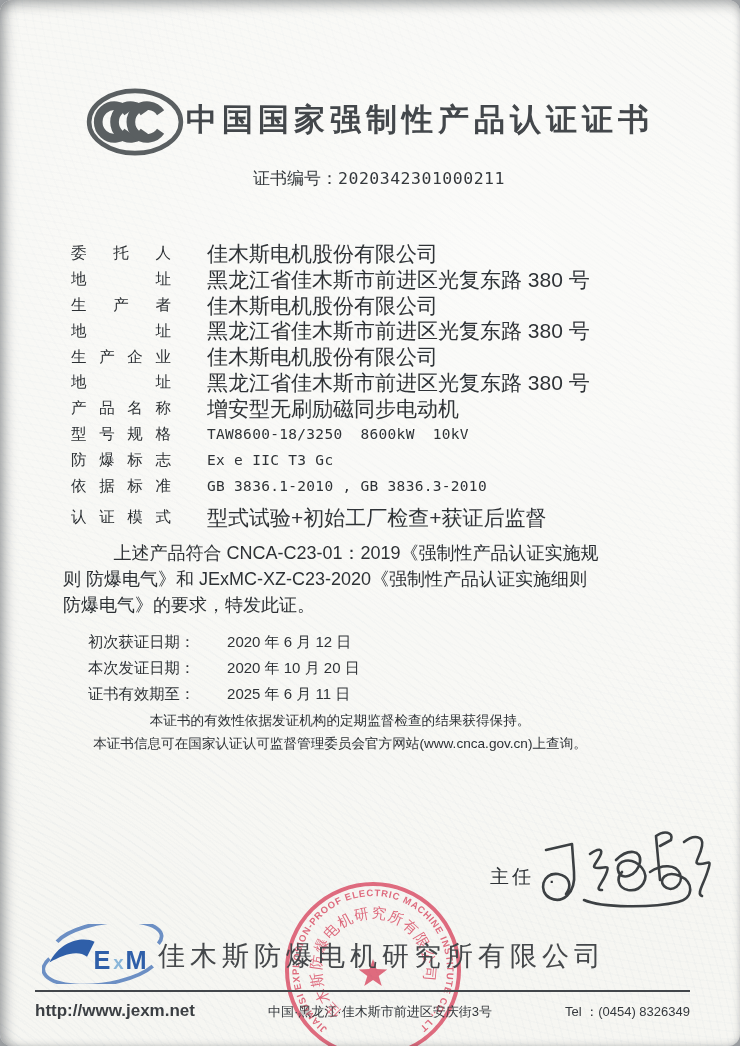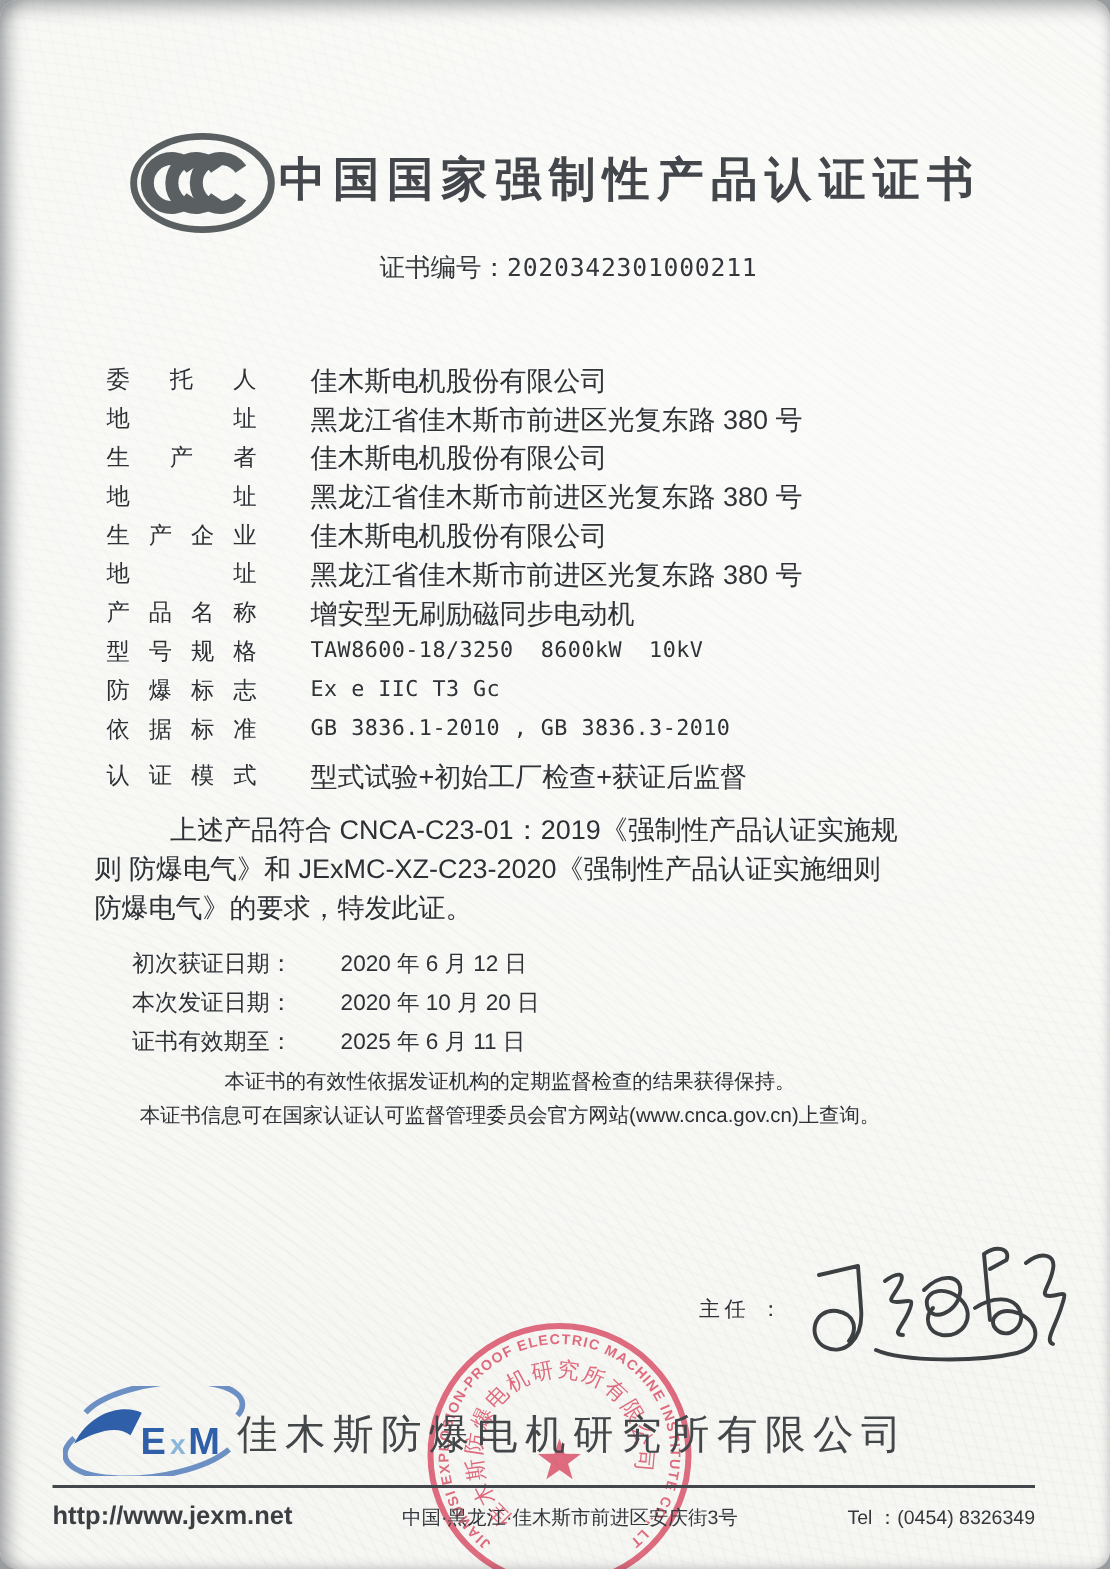--- a/index.html
+++ b/index.html
@@ -37,40 +37,40 @@
   .cert-line .num { font-family:"DejaVu Sans Mono", monospace; font-size:16.5px; letter-spacing:.5px; }
 
   
   .fields { left:71px; top:241px; width:600px; }
   .field-row { display:flex; align-items:center; height:25.8px; }
   .field-row.gap { margin-top:6px; }
   .field-label {
     width:100px; font-size:15.5px; color:#2d3135;
     text-align:justify; text-align-last:justify;
   }
-  .field-value { margin-left:36px; font-size:18px; white-space:pre; }
+  .field-value { margin-left:36px; font-size:21px; white-space:pre; }
   .field-value.mono { font-size:14.5px; letter-spacing:.3px; }
 
   .statement {
     left:63px; top:540px; width:545px;
     font-size:18px; line-height:26px; text-indent:2.8em; color:#2d3135;
   }
 
   .attachment { left:88px; top:603px; font-size:15.3px; }
   .dates { left:88px; top:629px; }
   .date-row { height:26px; font-size:15.3px; display:flex; align-items:center; }
   .date-row .val { font-size:15px;margin-left:32px; }
 
   .notes {
     left:78px; top:709px; width:524px; text-align:center;
     font-size:13.6px; line-height:23px; color:#2d3135;
   }
 
   
-  .director-label { left:466px; top:864px; font-size:14px; letter-spacing:3px; color:#2d3135;text-align:right; }
+  .director-label { left:490px; top:864px; font-size:19px; letter-spacing:3px; color:#2d3135;text-align:right; }
   .sig { left:532px; top:820px; width:185px; height:100px; }
 
   
   .stamp { left:281px; top:878px; width:184px; height:184px; opacity:.85; mix-blend-mode:multiply; }
 
   
   .jexm-logo { left:42px; top:924px; width:122px; height:60px; }
   .company {
     left:158px; top:938px; font-size:27px; letter-spacing:5px;
     color:#44474a; font-weight:500;

